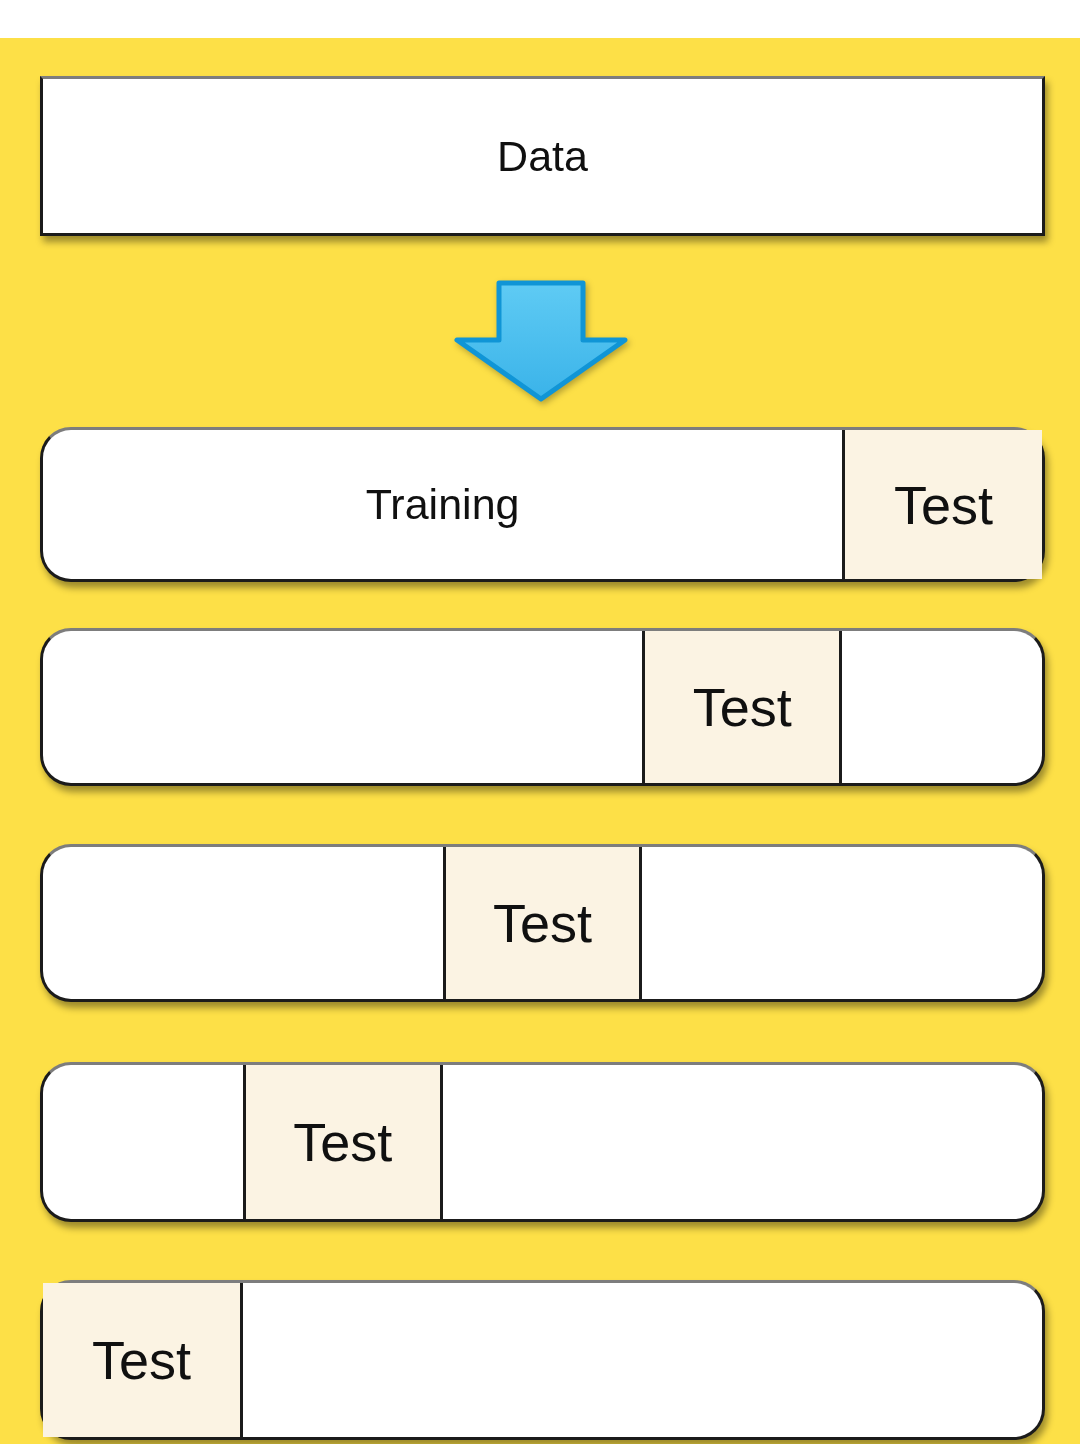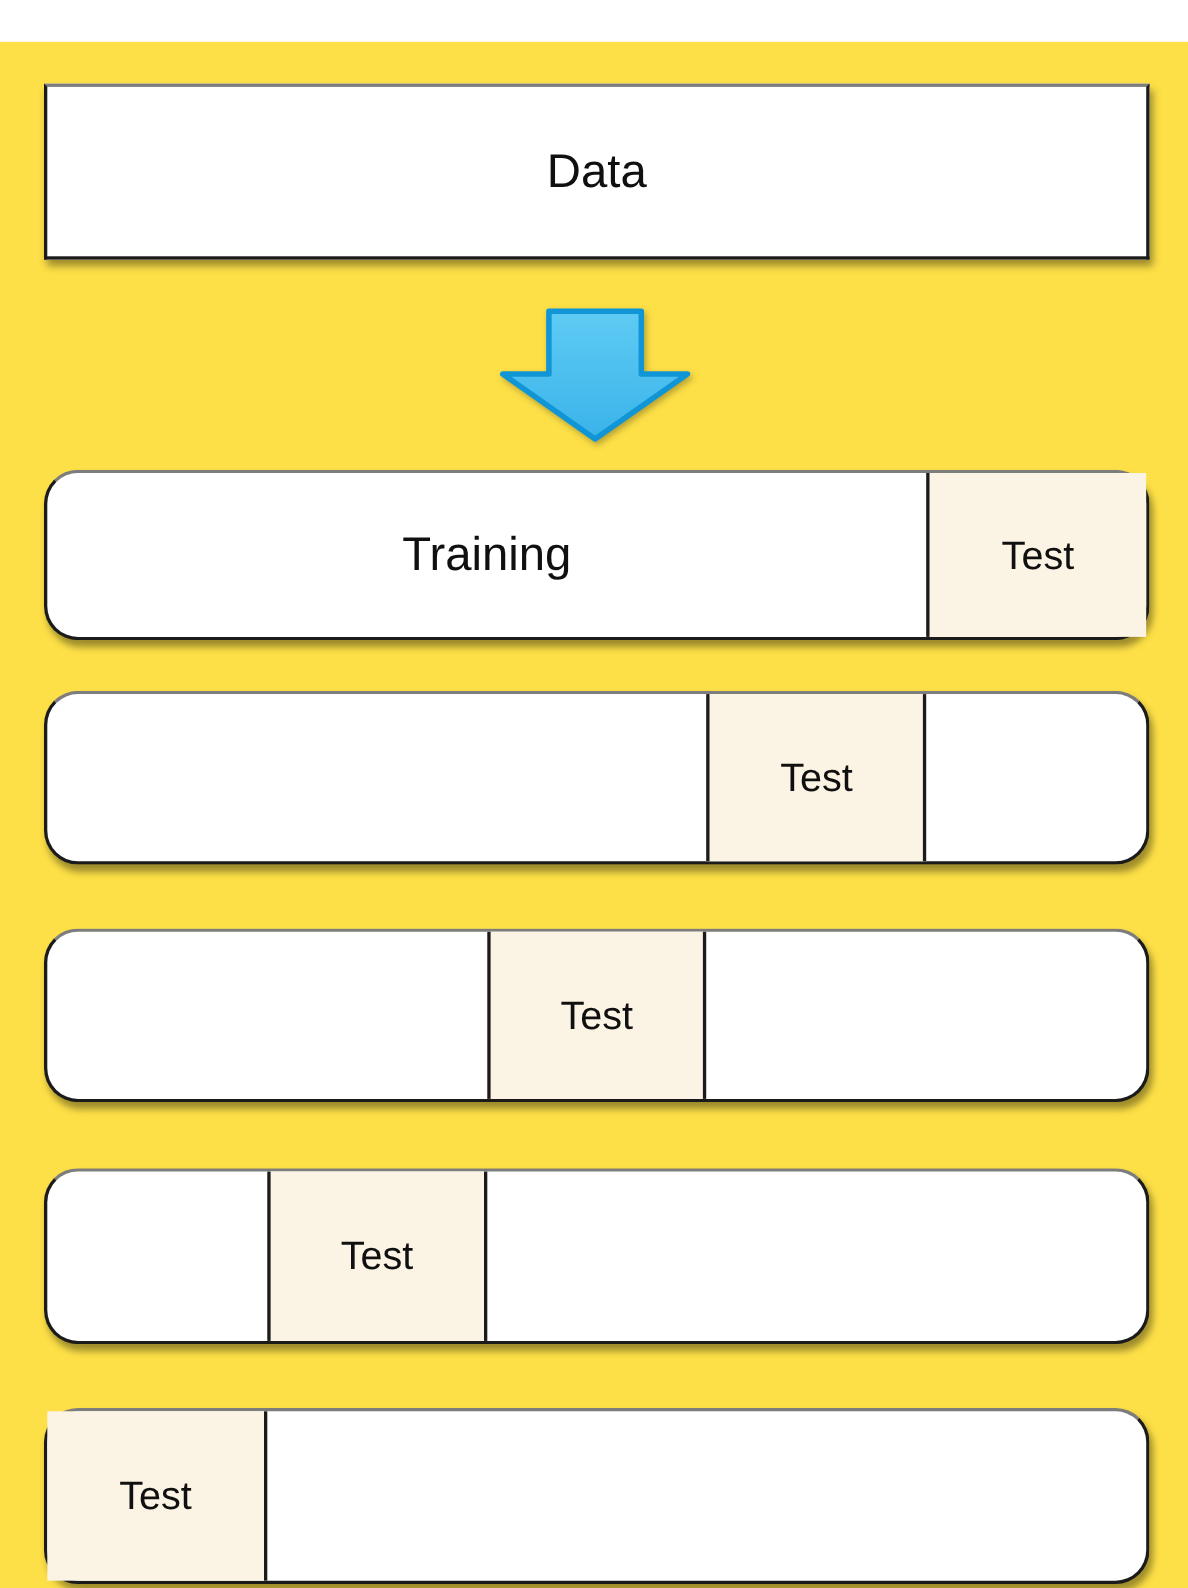--- a/index.html
+++ b/index.html
@@ -67,21 +67,21 @@
   .seg-test {
     width: 20%;
     background: #fbf3e3;
     border-left: 3px solid #1b1b1b;
     border-right: 3px solid #1b1b1b;
   }
   .seg-right {
     flex: 1;
   }
   .test-label {
-    font-size: 36px;
+    font-size: 54px;
   }
 </style>
 </head>
 <body>
 
 <div class="canvas">
 
   <div class="box data-box">
     <span class="label">Data</span>
   </div>

